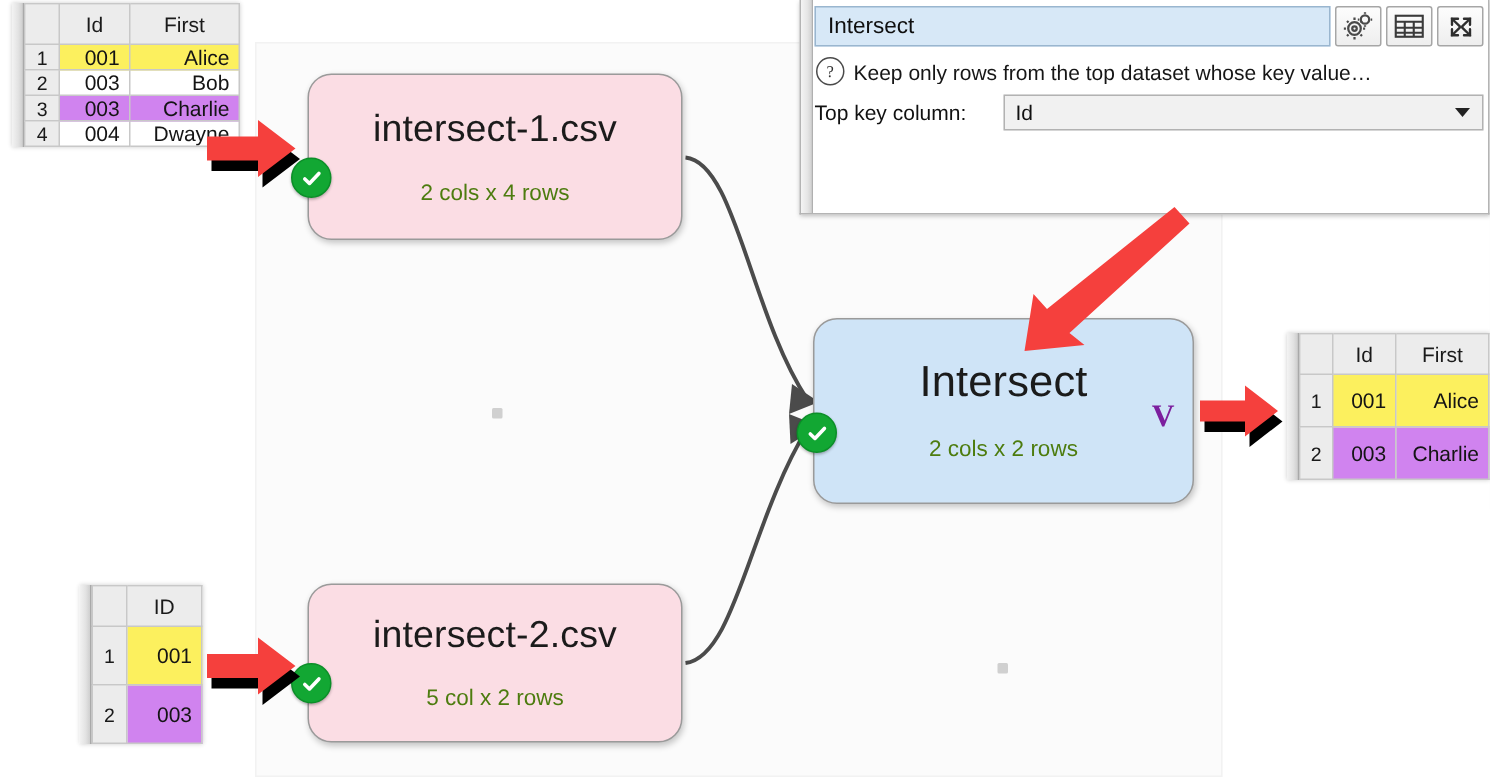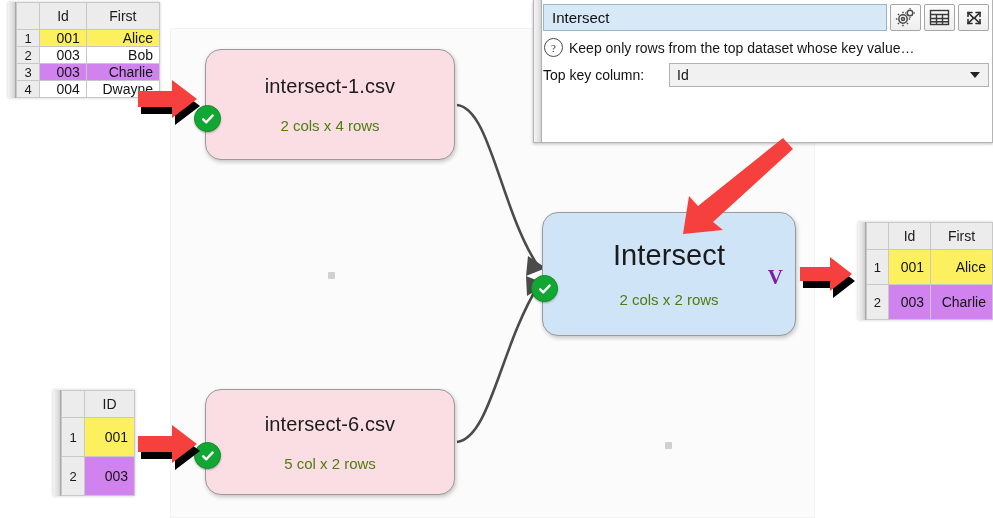--- a/index.html
+++ b/index.html
@@ -88,21 +88,21 @@
     box-shadow: 1px 2px 4px rgba(0,0,0,0.22);
     box-sizing: border-box;
     display: flex;
     flex-direction: column;
     align-items: center;
     justify-content: center;
   }
   .node.src { background: #fbdde4; }
   .node.op  { background: #cfe4f7; }
   .node-title {
-    font-size: 20px;
+    font-size: 25px;
     color: #1b1b1b;
     line-height: 1;
     margin-bottom: 22px;
     letter-spacing: 0.1px;
   }
   .node.op .node-title { font-size: 29px; }
   .node-sub {
     font-size: 15px;
     color: #4d7c0f;
     line-height: 1;
@@ -229,21 +229,21 @@
     <div class="node-title">intersect-1.csv</div>
     <div class="node-sub">2 cols x 4 rows</div>
     <div class="check" style="left:-12px; top:55px;">
       <svg width="16" height="16" viewBox="0 0 16 16">
           <path d="M3.2 8.3 L6.3 11.3 L12.6 4.6" stroke="#ffffff" stroke-width="2.4" fill="none" stroke-linecap="round" stroke-linejoin="round"></path>
         </svg>
     </div>
   </div>
 
   <div class="node src" style="left:35px; top:361px; width:250px; height:106px;">
-    <div class="node-title">intersect-6.csv</div>
+    <div class="node-title">intersect-2.csv</div>
     <div class="node-sub">5 col x 2 rows</div>
     <div class="check" style="left:-12px; top:52px;">
       <svg width="16" height="16" viewBox="0 0 16 16">
           <path d="M3.2 8.3 L6.3 11.3 L12.6 4.6" stroke="#ffffff" stroke-width="2.4" fill="none" stroke-linecap="round" stroke-linejoin="round"></path>
         </svg>
     </div>
   </div>
 
   <div class="node op" style="left:372px; top:184px; width:254px; height:124px;">
     <div class="node-title">Intersect</div>

